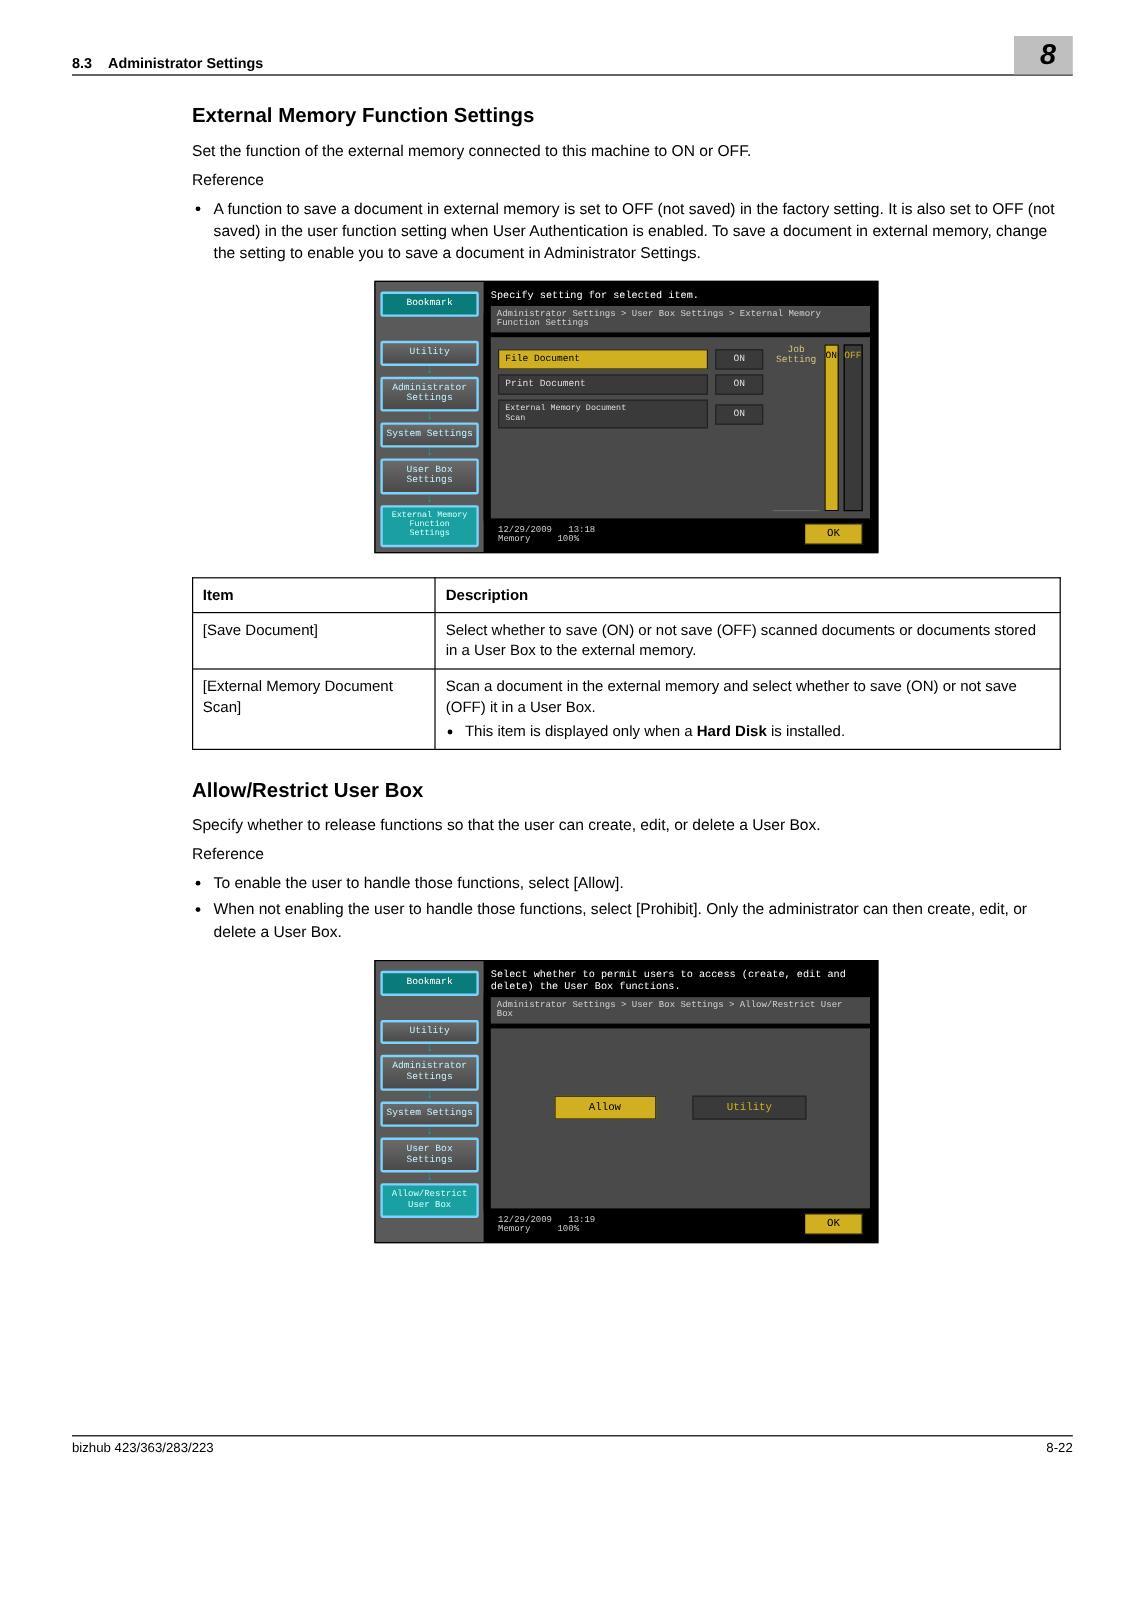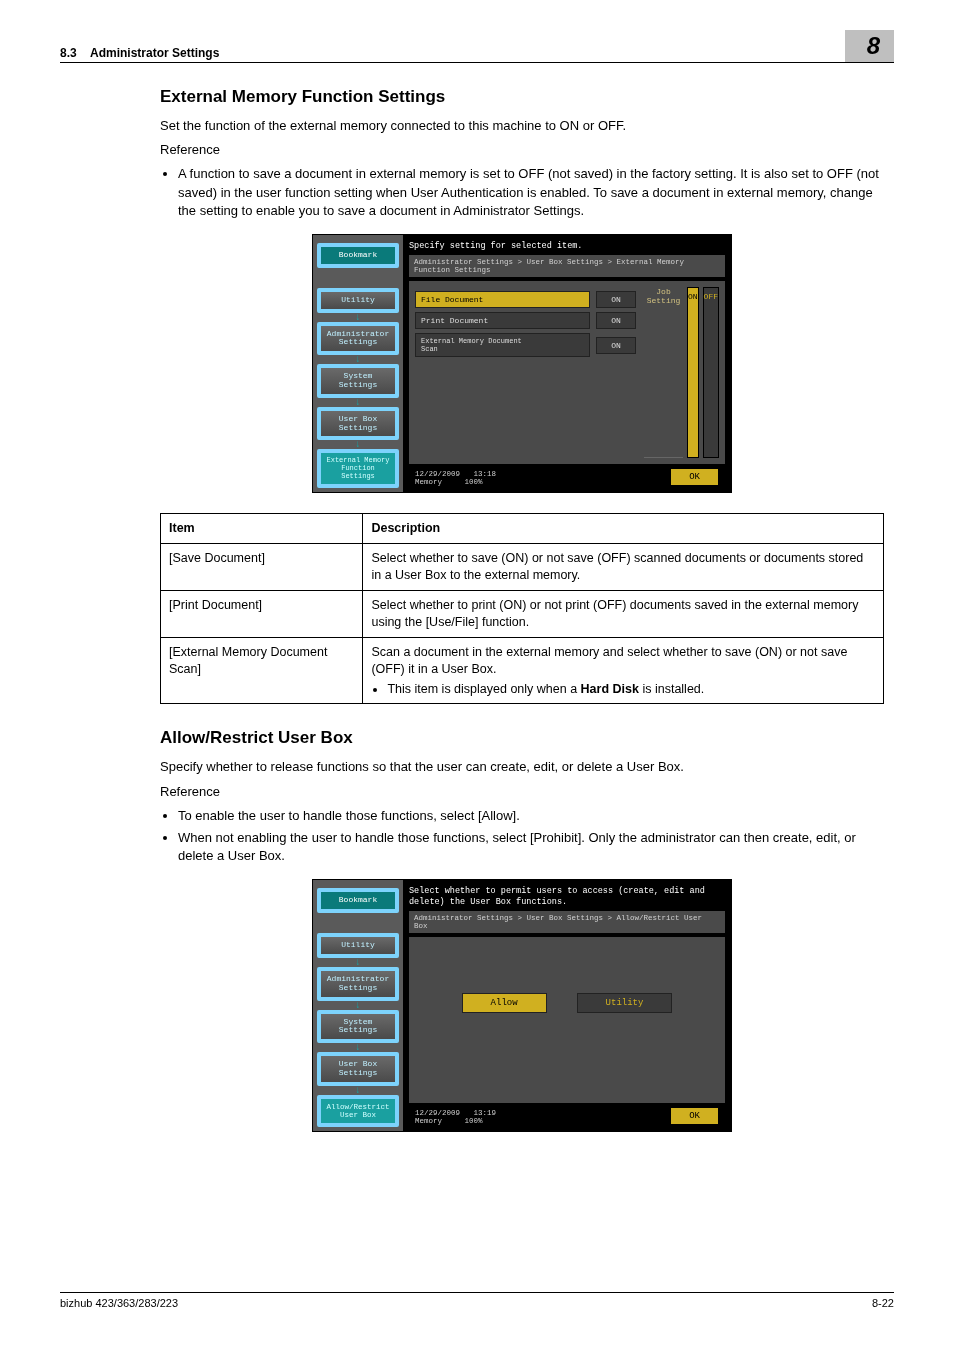--- a/index.html
+++ b/index.html
@@ -42,21 +42,21 @@
     background: #000;
     border: 1px solid #000;
     font-family: "Courier New", monospace;
     font-size: 9px;
     color: #e8e8e8;
     display: flex;
   }
   .ss-left { width: 90px; background: #5a5a5a; display: flex; flex-direction: column; padding: 8px 4px 4px; gap: 2px; }
   .ss-btn {
     background: linear-gradient(#6a6a6a,#4a4a4a);
-    border: 4px solid #7dd3fc;
+    border: 2px solid #7dd3fc;
     color: #c0f0ff;
     text-align: center;
     padding: 4px 2px;
     font-size: 8px;
     line-height: 1.1;
     border-radius: 2px;
   }
   .ss-btn.active { background: #1aa0a0; color: #d0ffff; }
   .ss-btn.bookmark { background: #0a7a7a; color: #fff; margin-bottom: 6px; }
   .ss-arrow { color: #1aa0a0; text-align: center; font-size: 10px; line-height: 0.5; }
@@ -162,24 +162,20 @@
       <tbody>
           <tr>
         <th style="width:28%">Item</th>
         <th>Description</th>
       </tr>
       <tr>
         <td>[Save Document]</td>
             <td>Select whether to save (ON) or not save (OFF) scanned documents or documents stored in a User Box to the external memory.</td>
       </tr>
       <tr>
-        <td>[Print Document]</td>
-            <td>Select whether to print (ON) or not print (OFF) documents saved in the external memory using the [Use/File] function.</td>
-      </tr>
-      <tr>
         <td>[External Memory Document Scan]</td>
         <td>
           <span>Scan a document in the external memory and select whether to save (ON) or not save (OFF) it in a User Box.</span>
           <ul style="margin:3px 0 0;padding-left:16px">
                 <li><span>This item is displayed only when a </span><b>Hard Disk</b><span> is installed.</span></li>
               </ul>
         </td>
       </tr>
     </tbody>
       </table>

